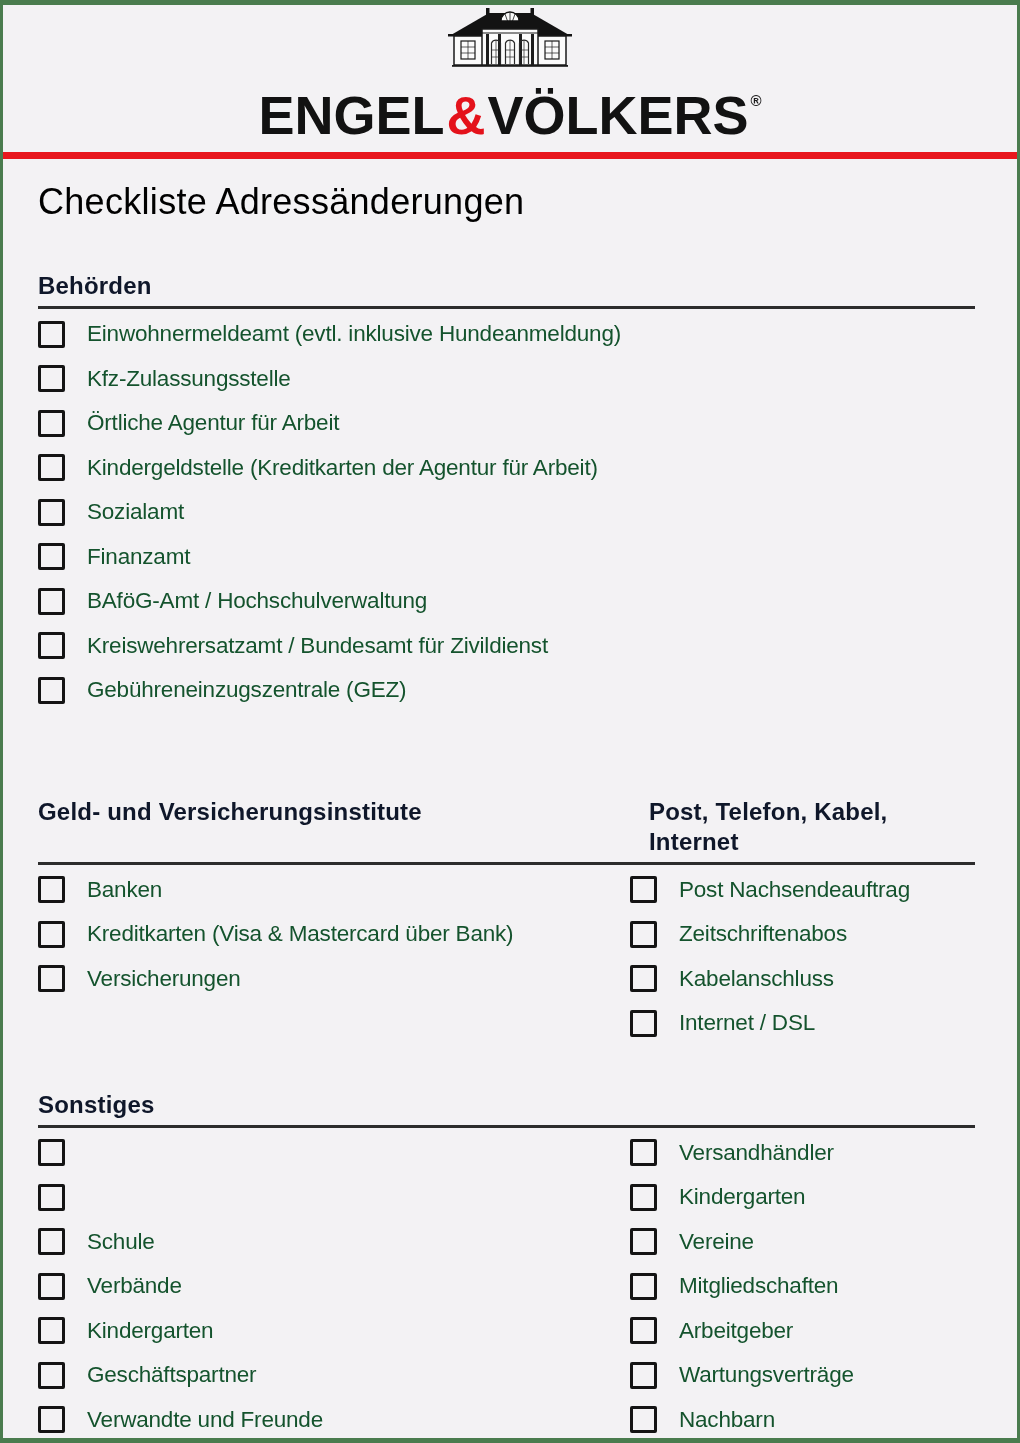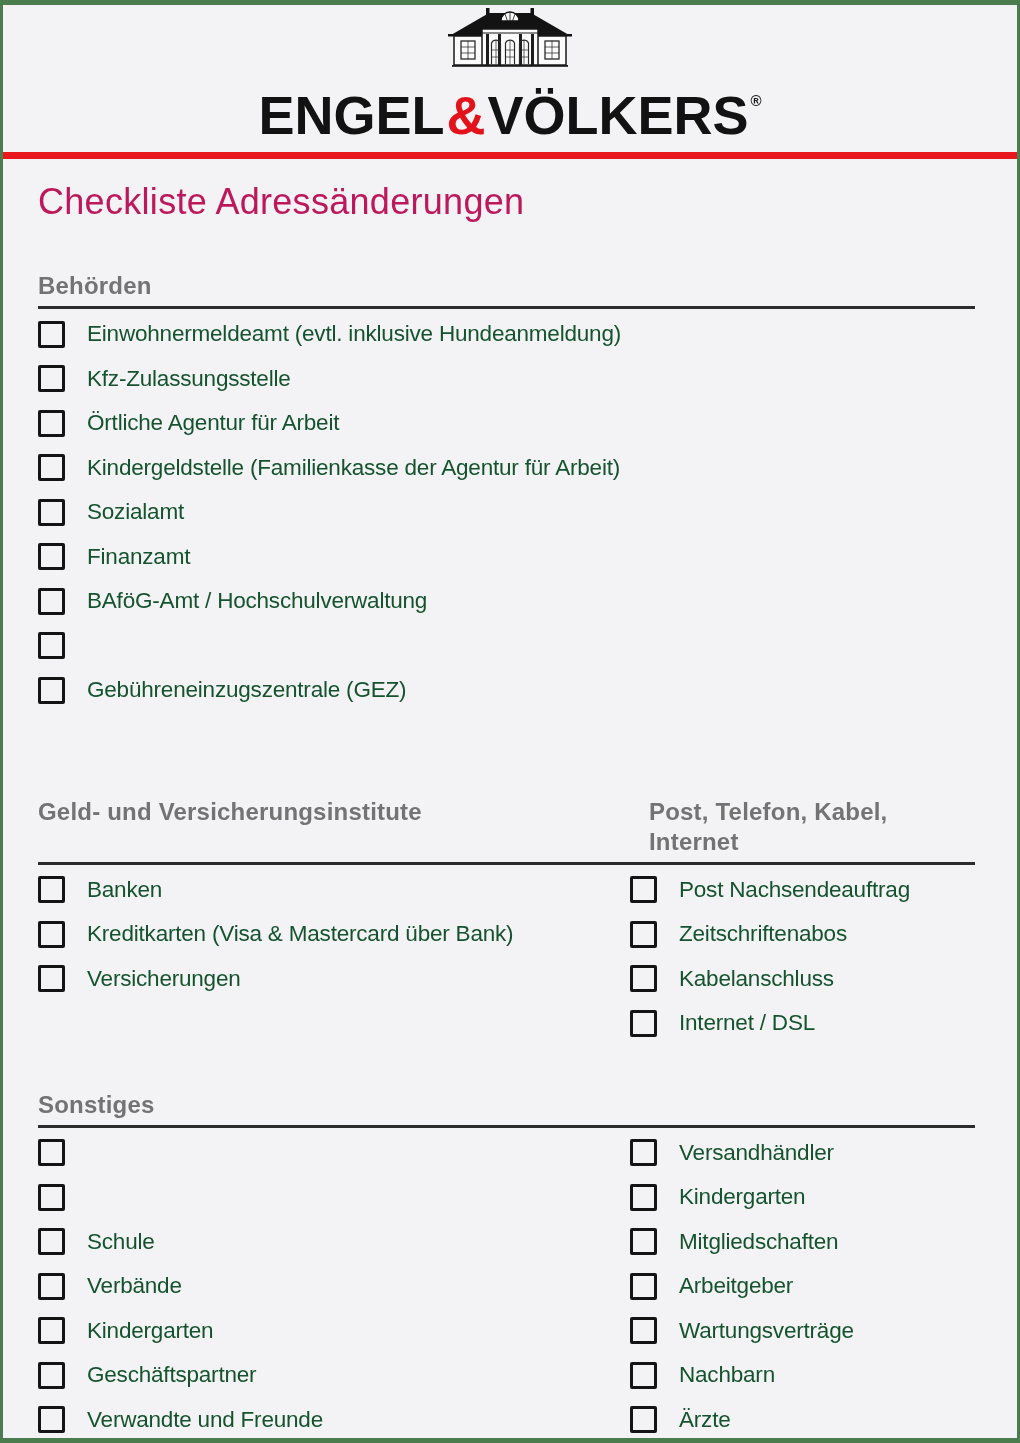--- a/index.html
+++ b/index.html
@@ -26,25 +26,25 @@
     white-space:nowrap;
   }
   .wordmark .amp{color:#e4121b;padding:0 2px;}
   .wordmark sup{font-size:15px;font-weight:700;vertical-align:28px;margin-left:2px;color:#1a1a1a;}
   .redline{height:7px;background:#e8161d;margin-top:6px;}
   
   main{padding:0 42px 0 35px;}
   h1{
     margin:22px 0 0 0;
     font-size:36px;line-height:42px;
-    font-weight:400;color:#be185d;letter-spacing:0.3px;
+    font-weight:400;color:#000000;letter-spacing:0.3px;
   }
   h2{
     margin:0;font-size:24px;line-height:30px;
-    font-weight:700;color:#737373;letter-spacing:0.2px;
+    font-weight:700;color:#0f172a;letter-spacing:0.2px;
   }
   .rule{border:0;border-top:3px solid #2c2c2c;margin:5px 0 0 0;}
   .sec1-h{margin-top:48px;}
   .list{margin-top:3px;}
   .row{display:flex;align-items:center;height:44.5px;}
   .cb{
     width:21px;height:21px;flex:none;
     border:3px solid #141414;border-radius:2px;
     background:transparent;margin-right:22px;
   }
@@ -115,40 +115,41 @@
           <span class="lbl">Kfz-Zulassungsstelle</span>
         </div>
 
         <div class="row">
           <span class="cb"></span>
           <span class="lbl">Örtliche Agentur für Arbeit</span>
         </div>
 
         <div class="row">
           <span class="cb"></span>
-          <span class="lbl">Kindergeldstelle (Familienkasse der Agentur für Arbeit)</span>
+          <span class="lbl">Kindergeldstelle (Kreditkarten der Agentur für Arbeit)</span>
         </div>
 
         <div class="row">
           <span class="cb"></span>
           <span class="lbl">Sozialamt</span>
         </div>
 
         <div class="row">
           <span class="cb"></span>
           <span class="lbl">Finanzamt</span>
         </div>
 
         <div class="row">
           <span class="cb"></span>
           <span class="lbl">BAföG-Amt / Hochschulverwaltung</span>
         </div>
 
         <div class="row">
           <span class="cb"></span>
+          <span class="lbl">Kreiswehrersatzamt / Bundesamt für Zivildienst</span>
         </div>
 
         <div class="row">
           <span class="cb"></span>
           <span class="lbl">Gebühreneinzugszentrale (GEZ)</span>
         </div>
       </div>
 
     <div class="twocol sec2-heads">
       <h2>Geld- und Versicherungsinstitute</h2>
@@ -245,20 +246,24 @@
           <div class="row">
             <span class="cb"></span>
             <span class="lbl">Versandhändler</span>
           </div>
 
           <div class="row">
             <span class="cb"></span>
             <span class="lbl">Kindergarten</span>
           </div>
 
+          <div class="row">
+            <span class="cb"></span>
+            <span class="lbl">Vereine</span>
+          </div>
 
           <div class="row">
             <span class="cb"></span>
             <span class="lbl">Mitgliedschaften</span>
           </div>
 
           <div class="row">
             <span class="cb"></span>
             <span class="lbl">Arbeitgeber</span>
           </div>

